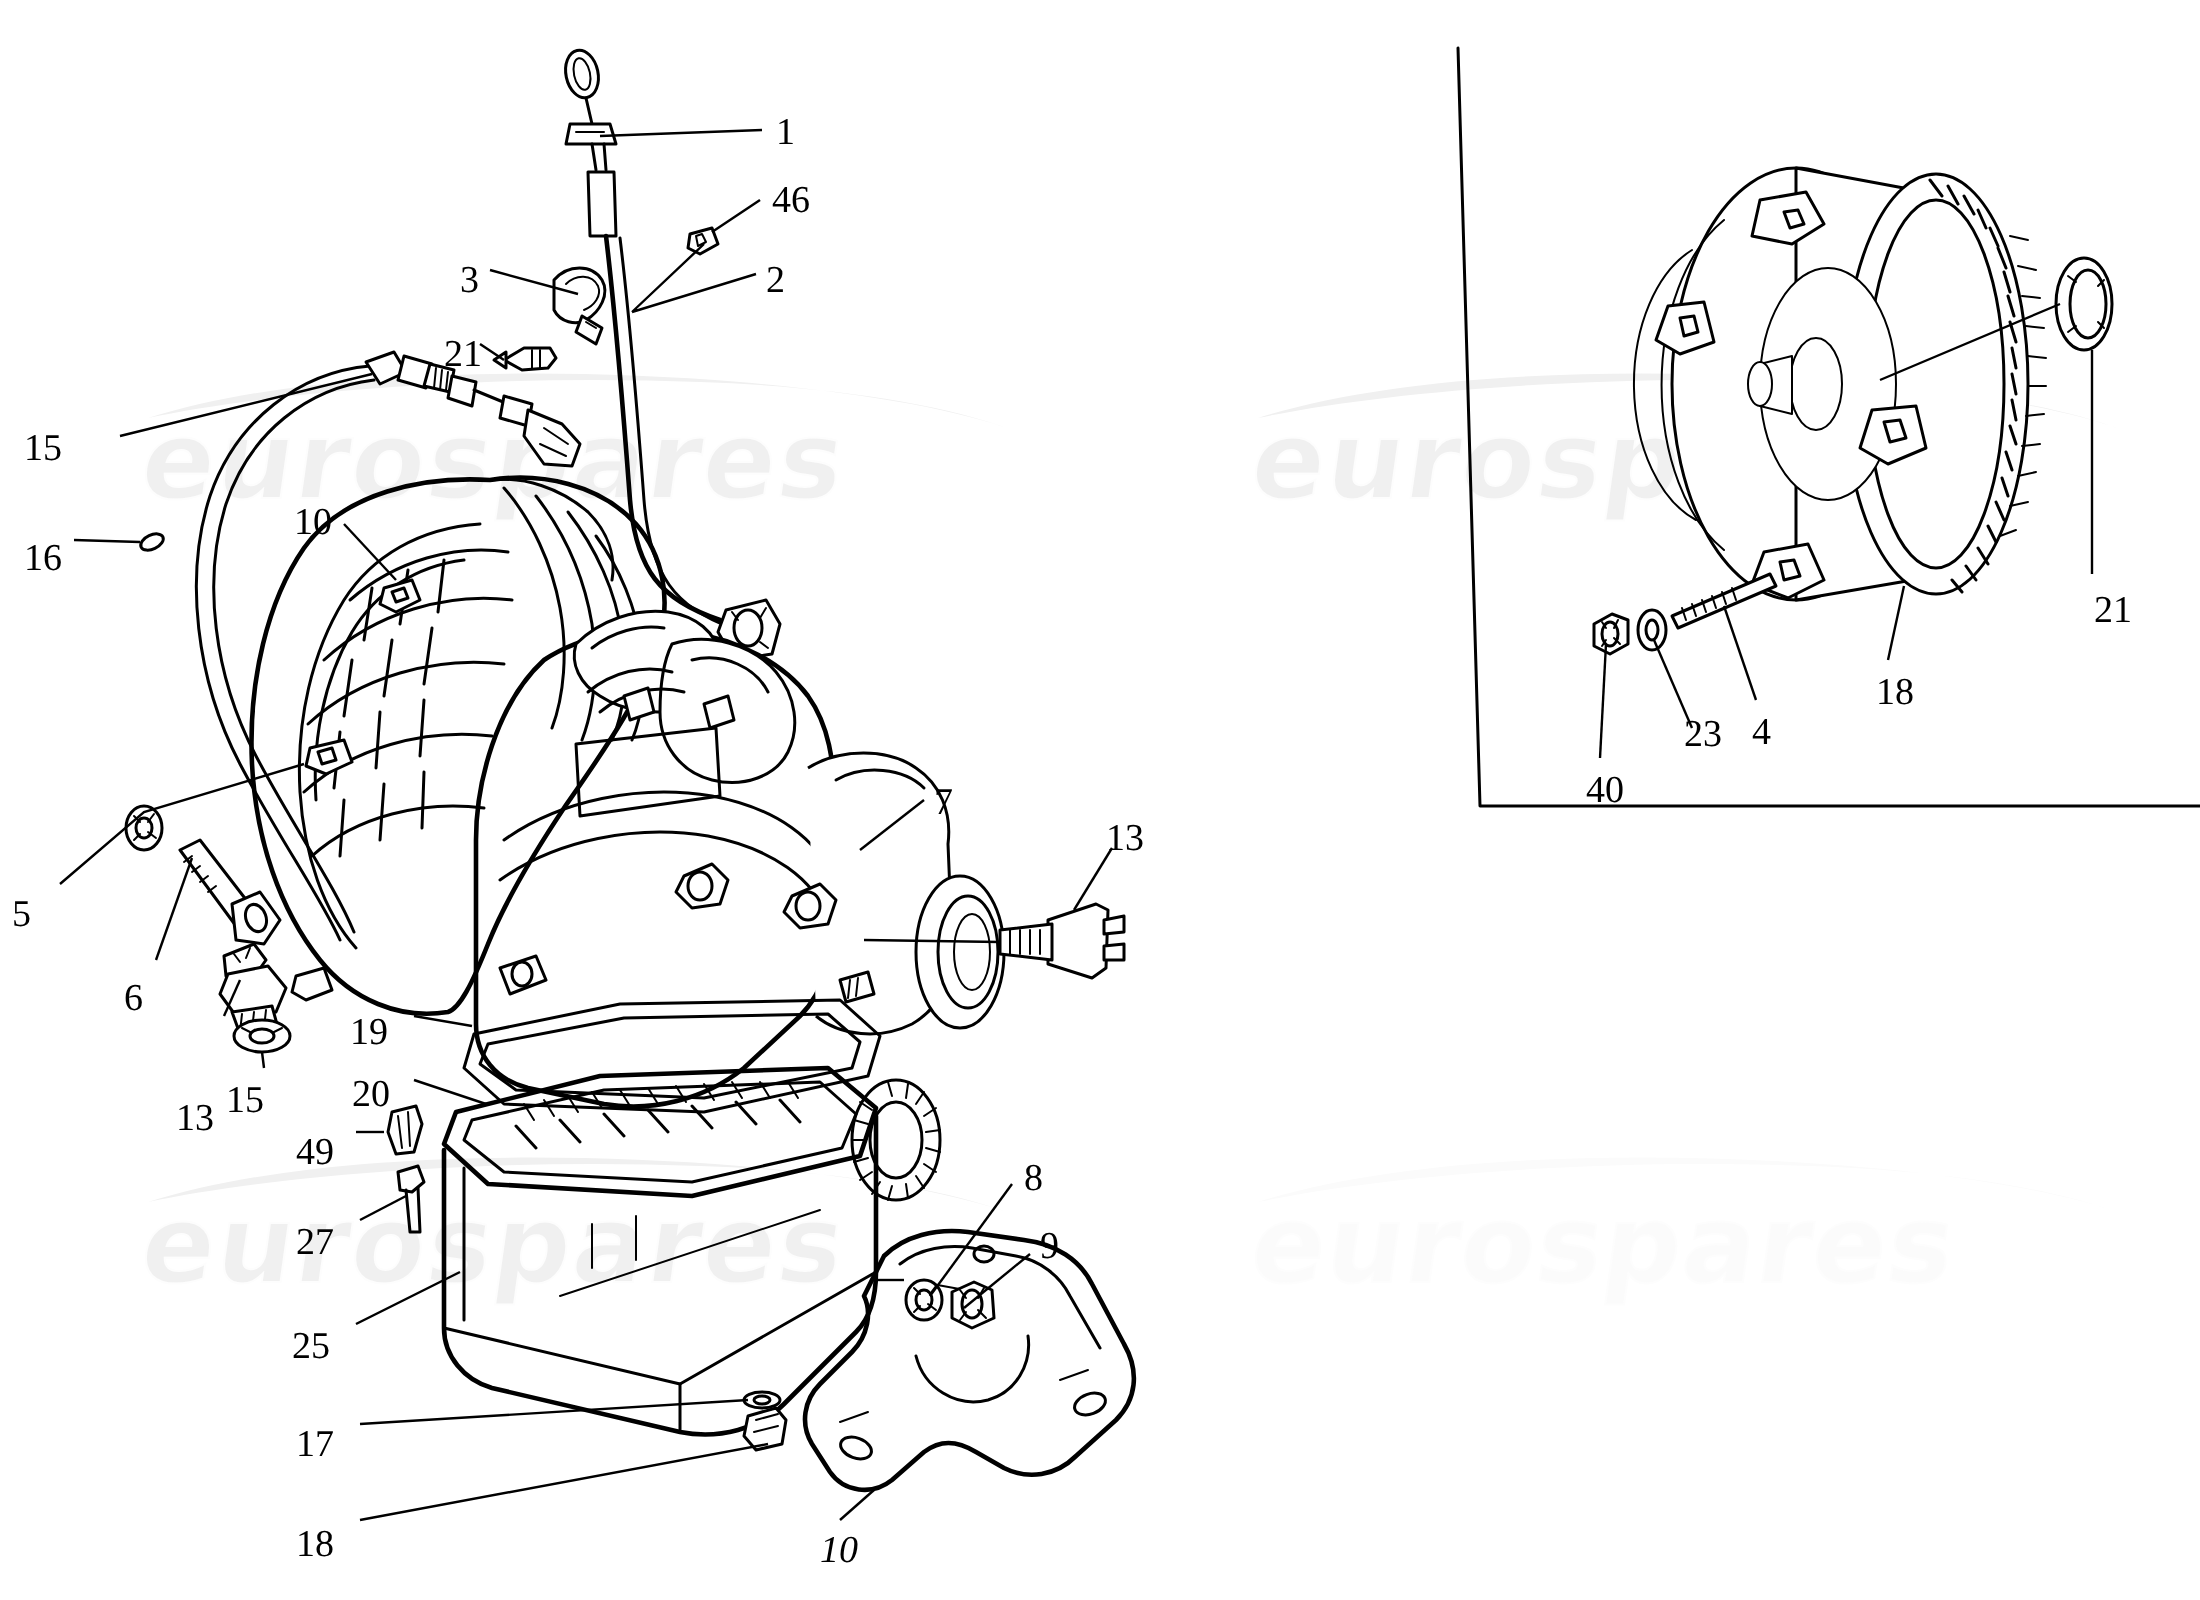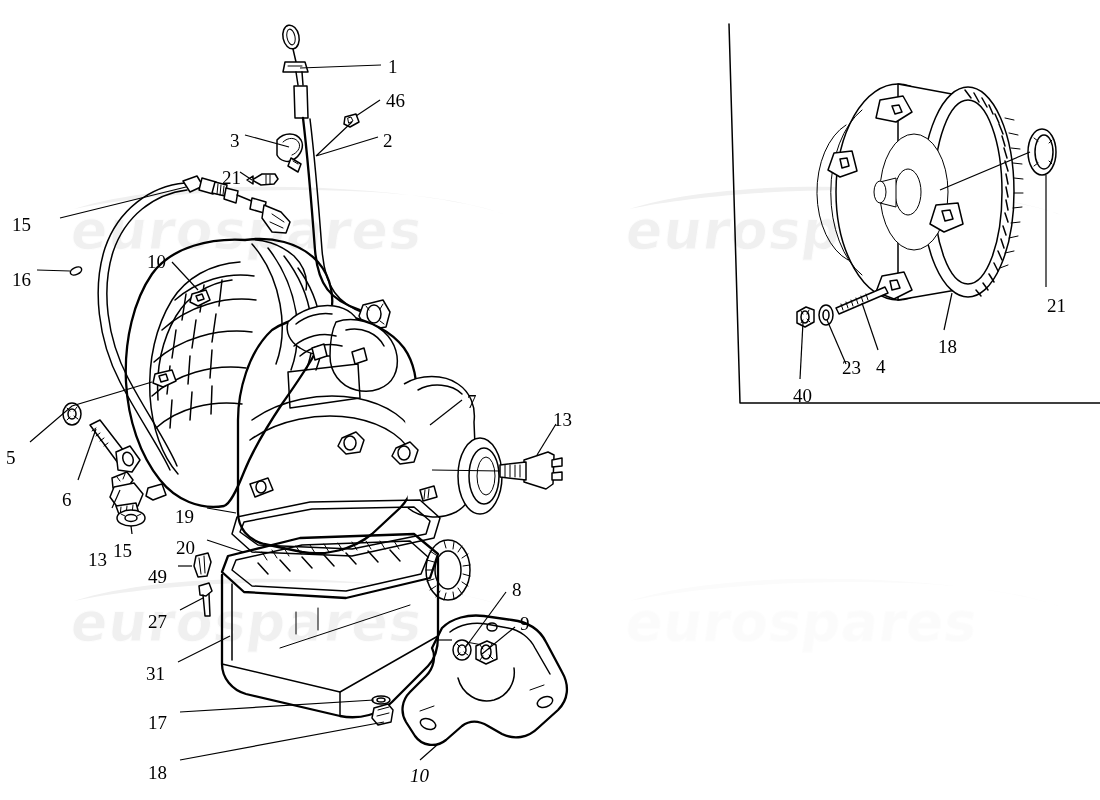--- a/index.html
+++ b/index.html
@@ -494,21 +494,21 @@
       <div class="callout" style="left: 6px; top: 448px;">5</div>
       <div class="callout" style="left: 62px; top: 490px;">6</div>
       <div class="callout" style="left: 88px; top: 515px; margin-top: 35px;">13</div>
       <div class="callout" style="left: 113px; top: 541px;">15</div>
       <div class="callout" style="left: 467px; top: 392px;">7</div>
       <div class="callout" style="left: 553px; top: 410px;">13</div>
       <div class="callout" style="left: 175px; top: 507px;">19</div>
       <div class="callout" style="left: 176px; top: 538px;">20</div>
       <div class="callout" style="left: 148px; top: 567px;">49</div>
       <div class="callout" style="left: 148px; top: 612px;">27</div>
-      <div class="callout" style="left: 146px; top: 664px;">31</div>
+      <div class="callout" style="left: 146px; top: 664px;">25</div>
       <div class="callout" style="left: 148px; top: 713px;">17</div>
       <div class="callout" style="left: 148px; top: 763px;">18</div>
       <div class="callout" style="left: 512px; top: 580px;">8</div>
       <div class="callout" style="left: 520px; top: 614px;">9</div>
       <div class="callout" style="left: 410px; top: 766px; font-style: italic;">10</div>
       <div class="callout" style="left: 1047px; top: 296px;">21</div>
       <div class="callout" style="left: 938px; top: 337px;">18</div>
       <div class="callout" style="left: 876px; top: 357px;">4</div>
       <div class="callout" style="left: 842px; top: 358px;">23</div>
       <div class="callout" style="left: 793px; top: 386px;">40</div>

